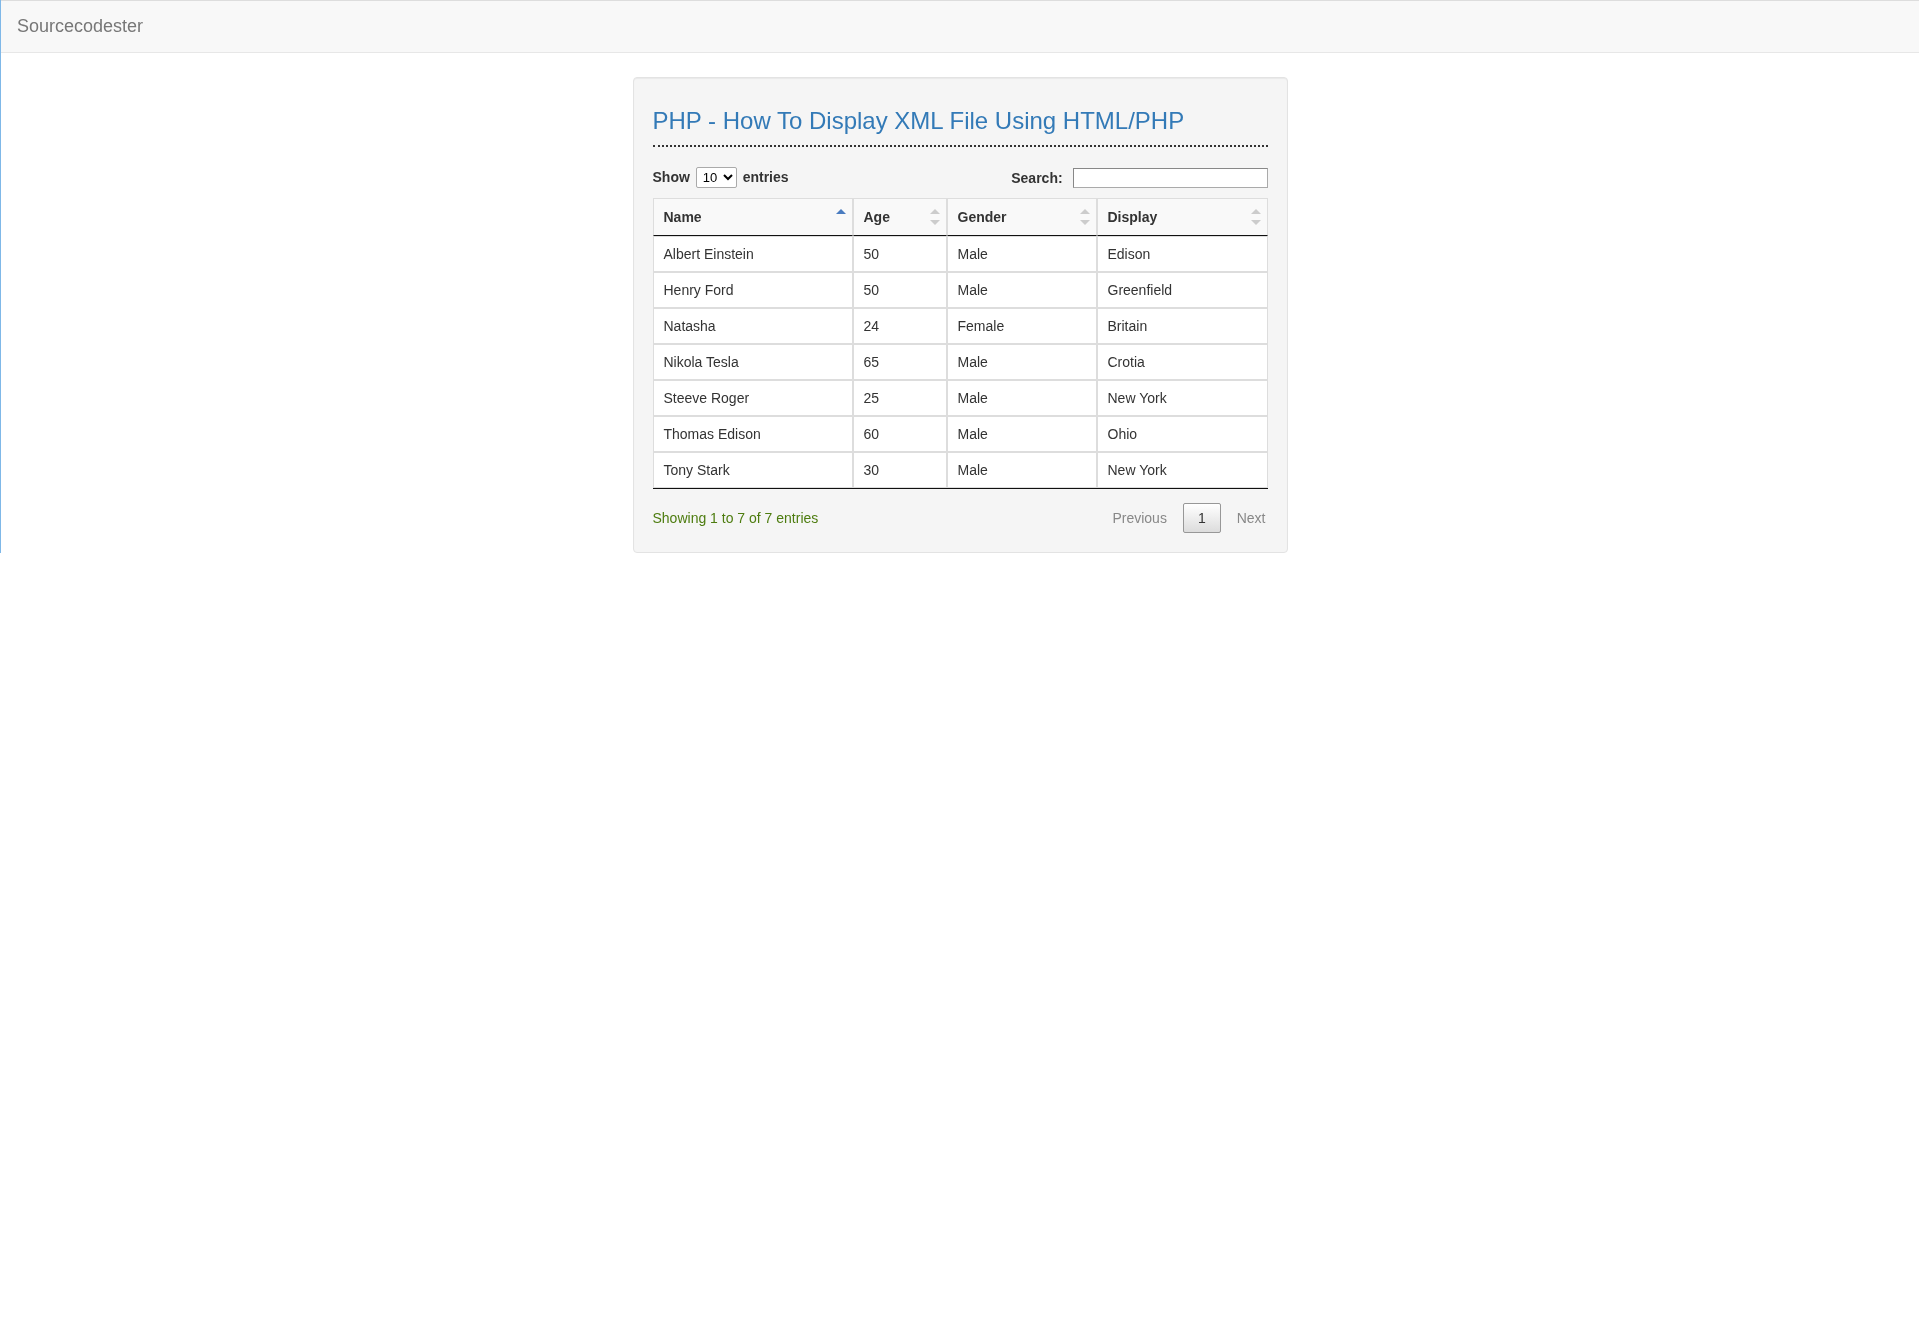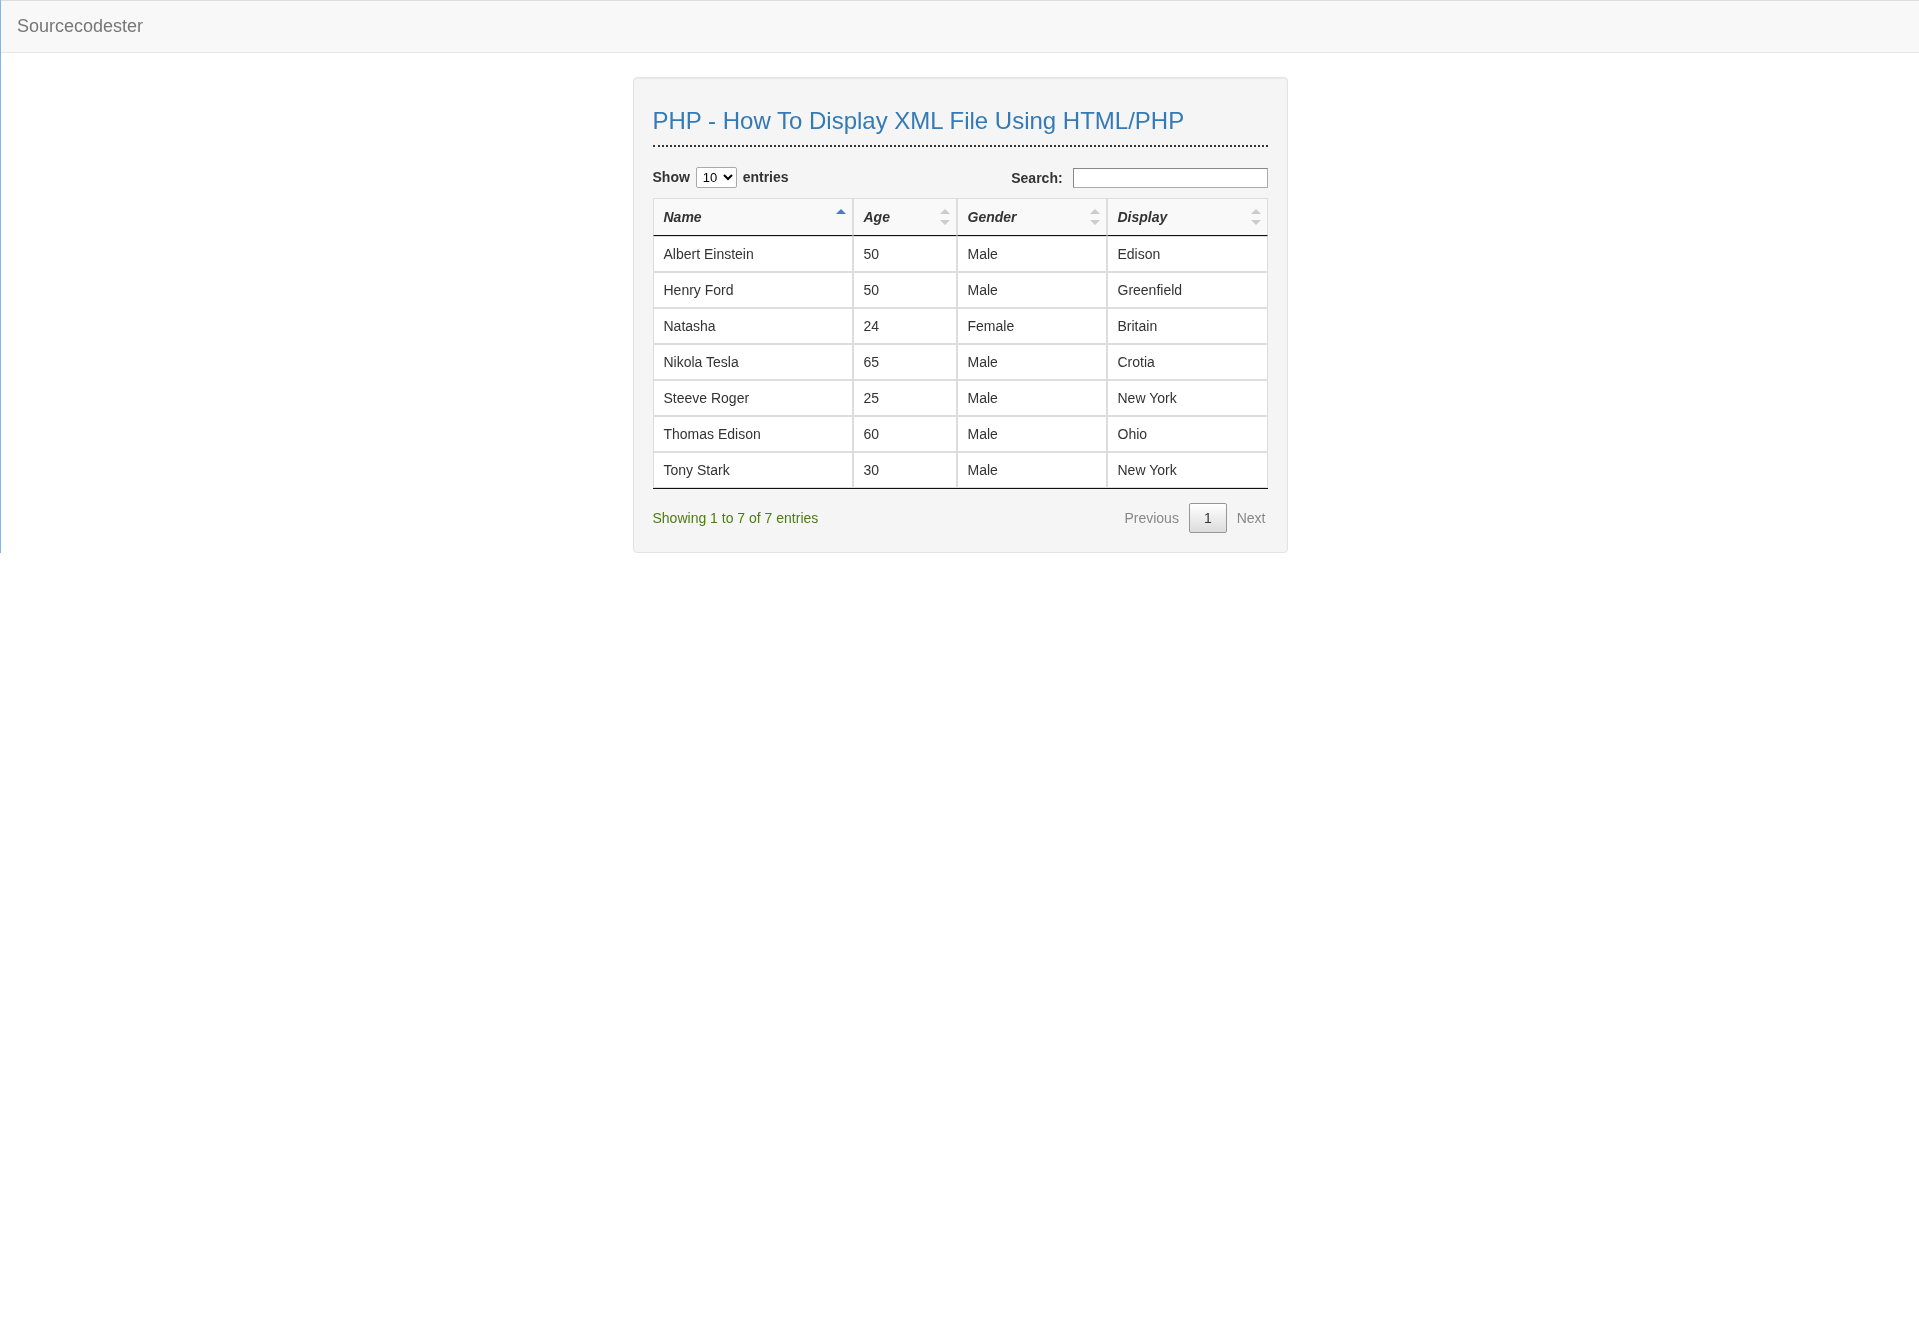--- a/index.html
+++ b/index.html
@@ -88,21 +88,20 @@
   }
   table.dataTable thead th {
     background: #f9f9f9;
     border: 1px solid #ddd;
     border-bottom: 1px solid #111;
     padding: 10px 8px 10px 10px;
     text-align: left;
     font-weight: 700;
     position: relative;
     cursor: pointer;
-    font-style: italic;
   }
   table.dataTable thead th .sort-icons {
     position: absolute;
     right: 6px;
     top: 50%;
     transform: translateY(-50%);
     width: 10px;
     height: 16px;
   }
   .sort-up, .sort-down {
@@ -126,37 +125,37 @@
     justify-content: space-between;
     align-items: center;
     margin-top: 14px;
   }
   .dt-info {
     color: #4d7c0f;
   }
   .dt-paginate {
     display: flex;
     align-items: center;
-    gap: 8px;
+    gap: 14px;
   }
   .paginate-btn {
     color: #888;
     cursor: pointer;
     padding: 6px 2px;
   }
   .paginate-num {
     border: 1px solid #979797;
     background: linear-gradient(#fff,#dcdcdc);
     color: #333;
     padding: 6px 14px;
     border-radius: 2px;
     cursor: pointer;
   }
   .col-name { width: 200px; }
-  .col-age { width: 104px; }
+  .col-age { width: 94px; }
   .col-gender { width: 150px; }
   .col-address { width: auto; }
 </style>
 </head>
 <body>
 
 <nav class="navbar">
   <a class="navbar-brand">Sourcecodester</a>
 </nav>
 

